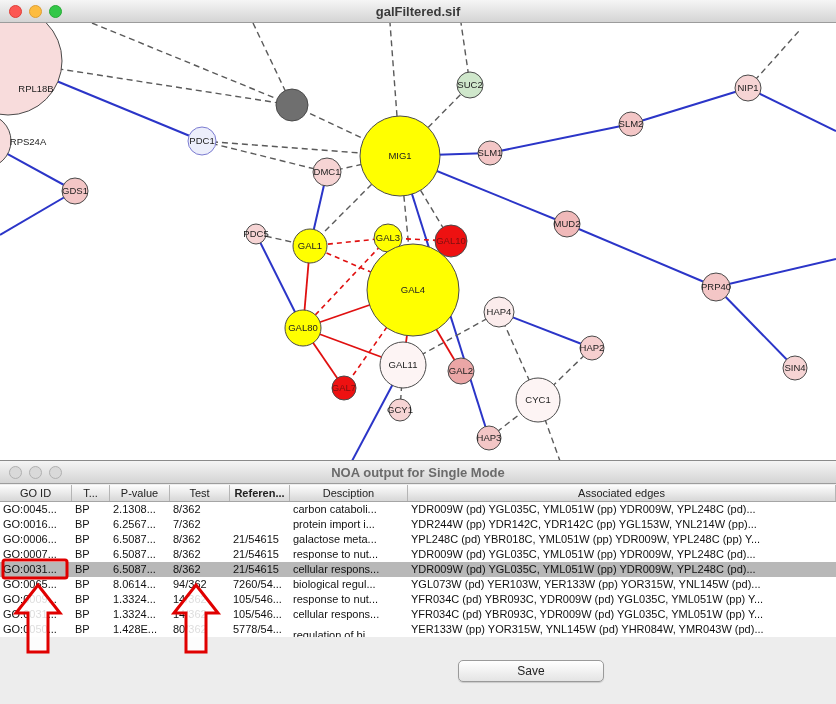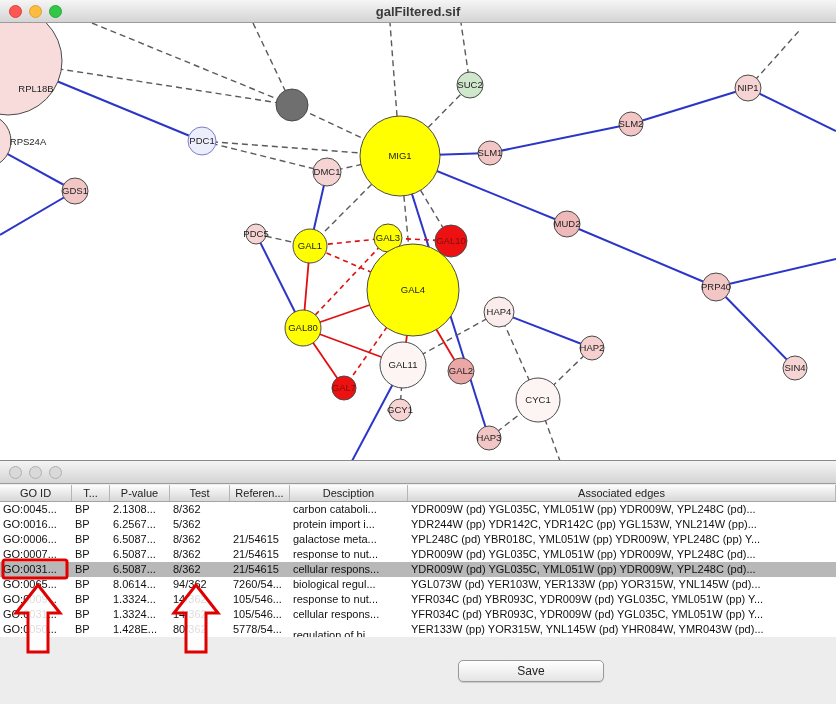--- a/index.html
+++ b/index.html
@@ -180,46 +180,47 @@
     </svg>
 </div>
 
 <div class="window-bottom">
   <div class="titlebar">
     <div class="traffic">
       <span class="tl gray"></span>
       <span class="tl gray"></span>
       <span class="tl gray"></span>
     </div>
+    <div class="wtitle">NOA output for Single Mode</div>
   </div>
 
   <div id="noa-table">
       <div class="thead">
         <div class="th" style="width: 72px;">GO ID</div>
         <div class="th" style="width: 38px;">T...</div>
         <div class="th" style="width: 60px;">P-value</div>
         <div class="th" style="width: 60px;">Test</div>
-        <div class="th" style="width: 60px;">Referen...</div>
+        <div class="th" style="width: 60px; font-weight: bold;">Referen...</div>
         <div class="th" style="width: 118px;">Desciption</div>
         <div class="th" style="width: 428px;">Associated edges</div>
       </div>
       <div class="trow">
         <div class="td" style="width: 72px;">GO:0045...</div>
         <div class="td" style="width: 38px;">BP</div>
         <div class="td" style="width: 60px;">2.1308...</div>
         <div class="td" style="width: 60px;">8/362</div>
         <div class="td" style="width: 60px; margin-top: 40px;">15/54615</div>
         <div class="td" style="width: 118px;">carbon cataboli...</div>
         <div class="td" style="width: 428px;">YDR009W (pd) YGL035C, YML051W (pp) YDR009W, YPL248C (pd)...</div>
       </div>
       <div class="trow">
         <div class="td" style="width: 72px;">GO:0016...</div>
         <div class="td" style="width: 38px;">BP</div>
         <div class="td" style="width: 60px;">6.2567...</div>
-        <div class="td" style="width: 60px;">5/362</div>
+        <div class="td" style="width: 60px;">7/362</div>
         <div class="td" style="width: 60px; margin-top: 44px;">10/54615</div>
         <div class="td" style="width: 118px;">protein import i...</div>
         <div class="td" style="width: 428px;">YDR244W (pp) YDR142C, YDR142C (pp) YGL153W, YNL214W (pp)...</div>
       </div>
       <div class="trow">
         <div class="td" style="width: 72px;">GO:0006...</div>
         <div class="td" style="width: 38px;">BP</div>
         <div class="td" style="width: 60px;">6.5087...</div>
         <div class="td" style="width: 60px;">8/362</div>
         <div class="td" style="width: 60px;">21/54615</div>

